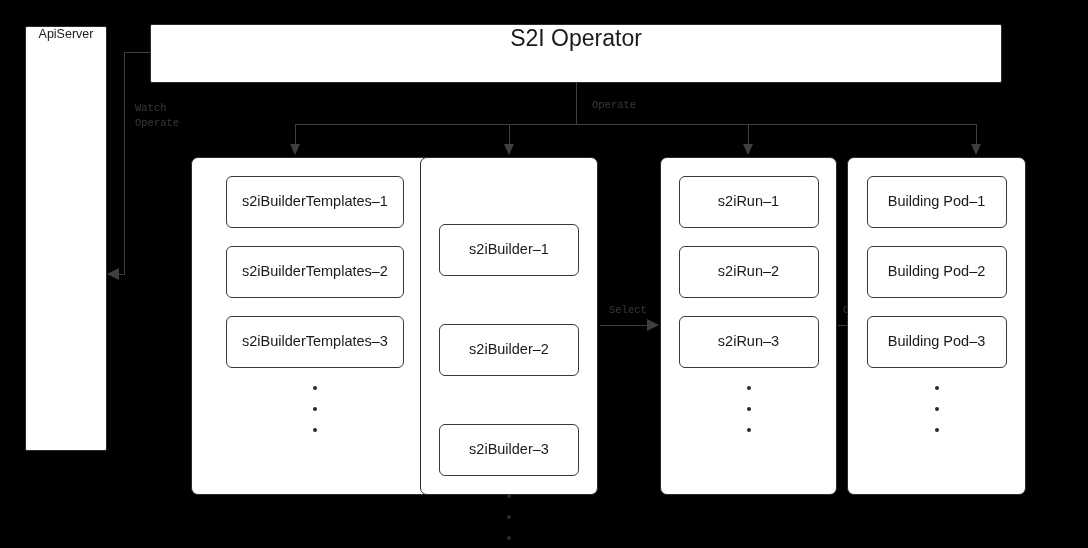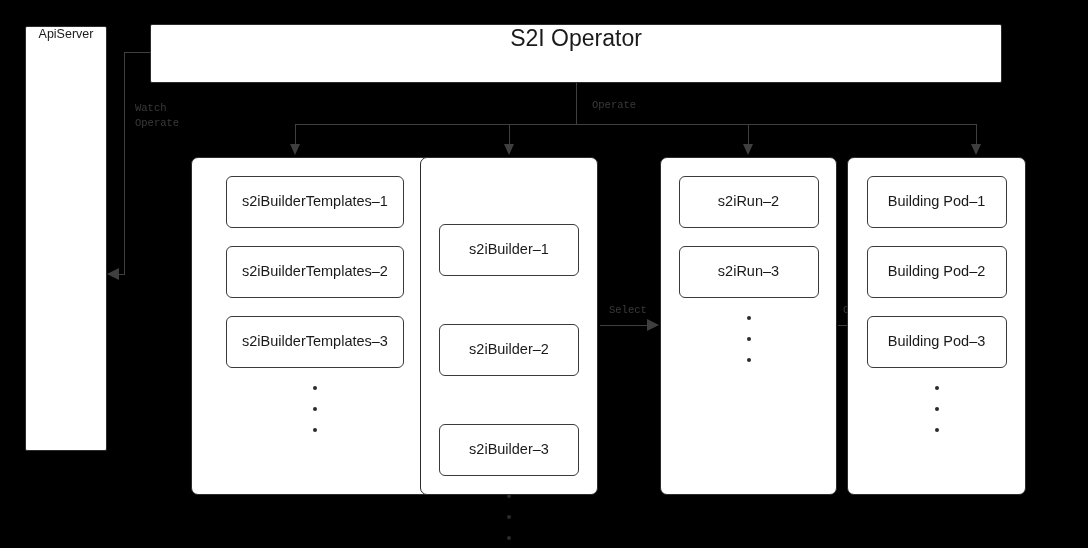--- a/index.html
+++ b/index.html
@@ -202,20 +202,21 @@
     <div class="item">s2iBuilder–2</div>
     <div class="item">s2iBuilder–3</div>
     <div class="ellipsis">
       <div class="dot"></div>
       <div class="dot"></div>
       <div class="dot"></div>
     </div>
   </div>
 
   <div class="column" id="column-2">
+    <div class="item">s2iRun–1</div>
     <div class="item">s2iRun–2</div>
     <div class="item">s2iRun–3</div>
     <div class="ellipsis">
       <div class="dot"></div>
       <div class="dot"></div>
       <div class="dot"></div>
     </div>
   </div>
 
   <div class="column" id="column-3">

